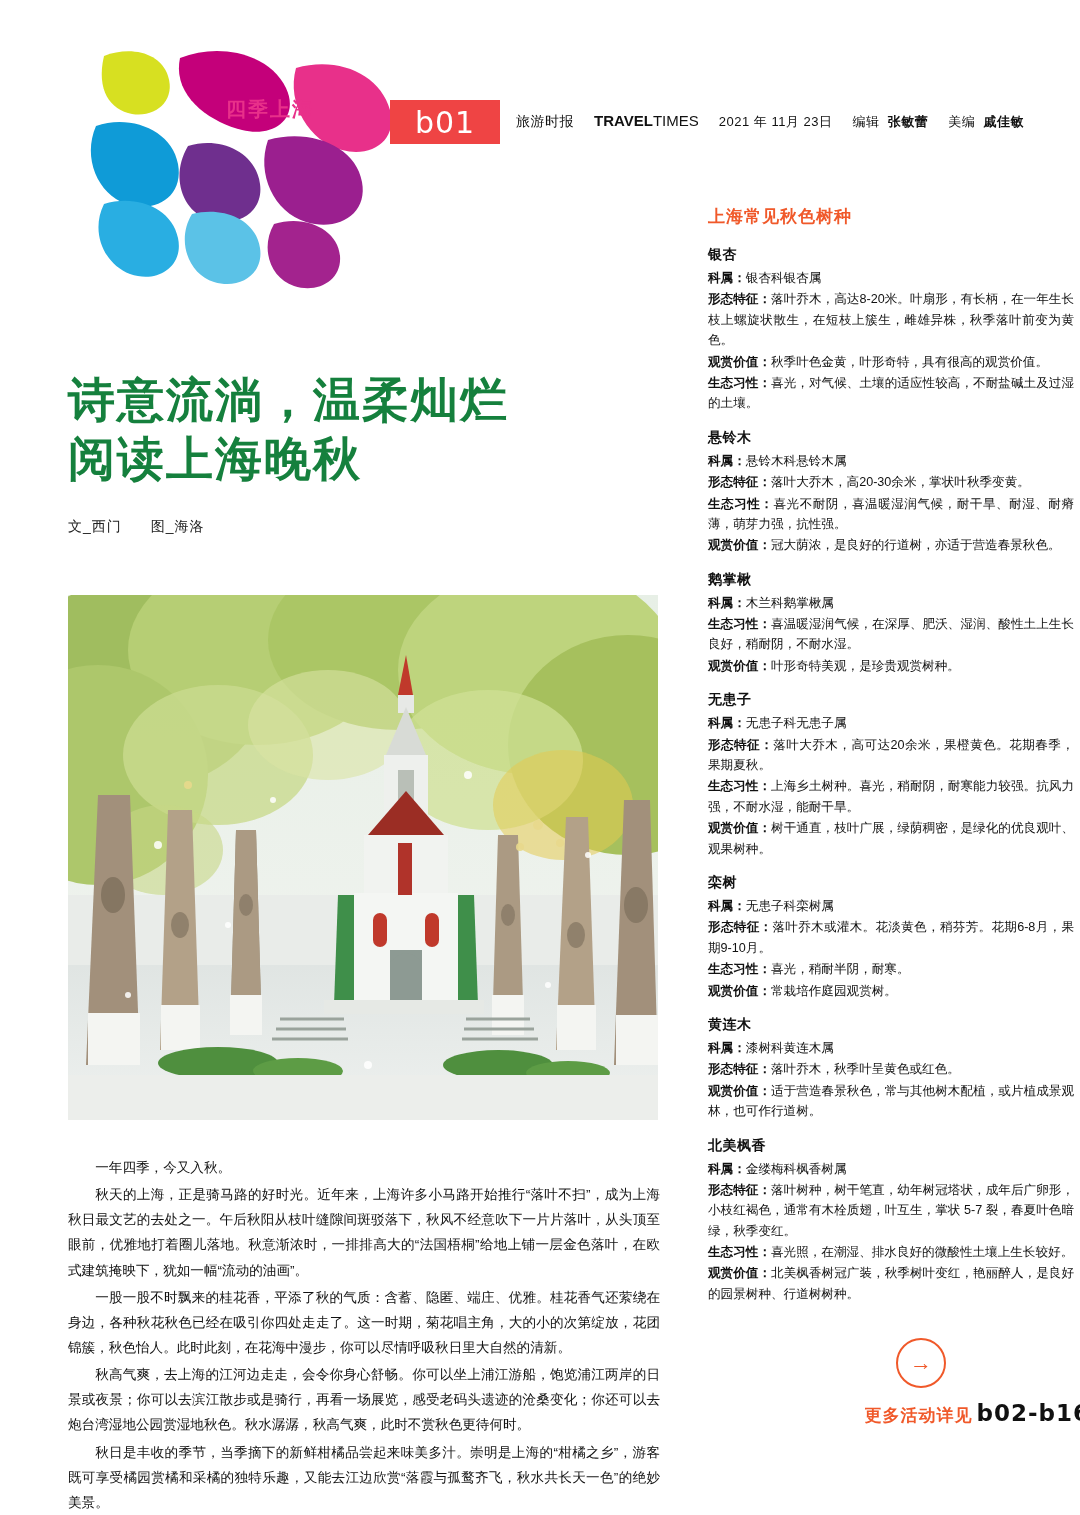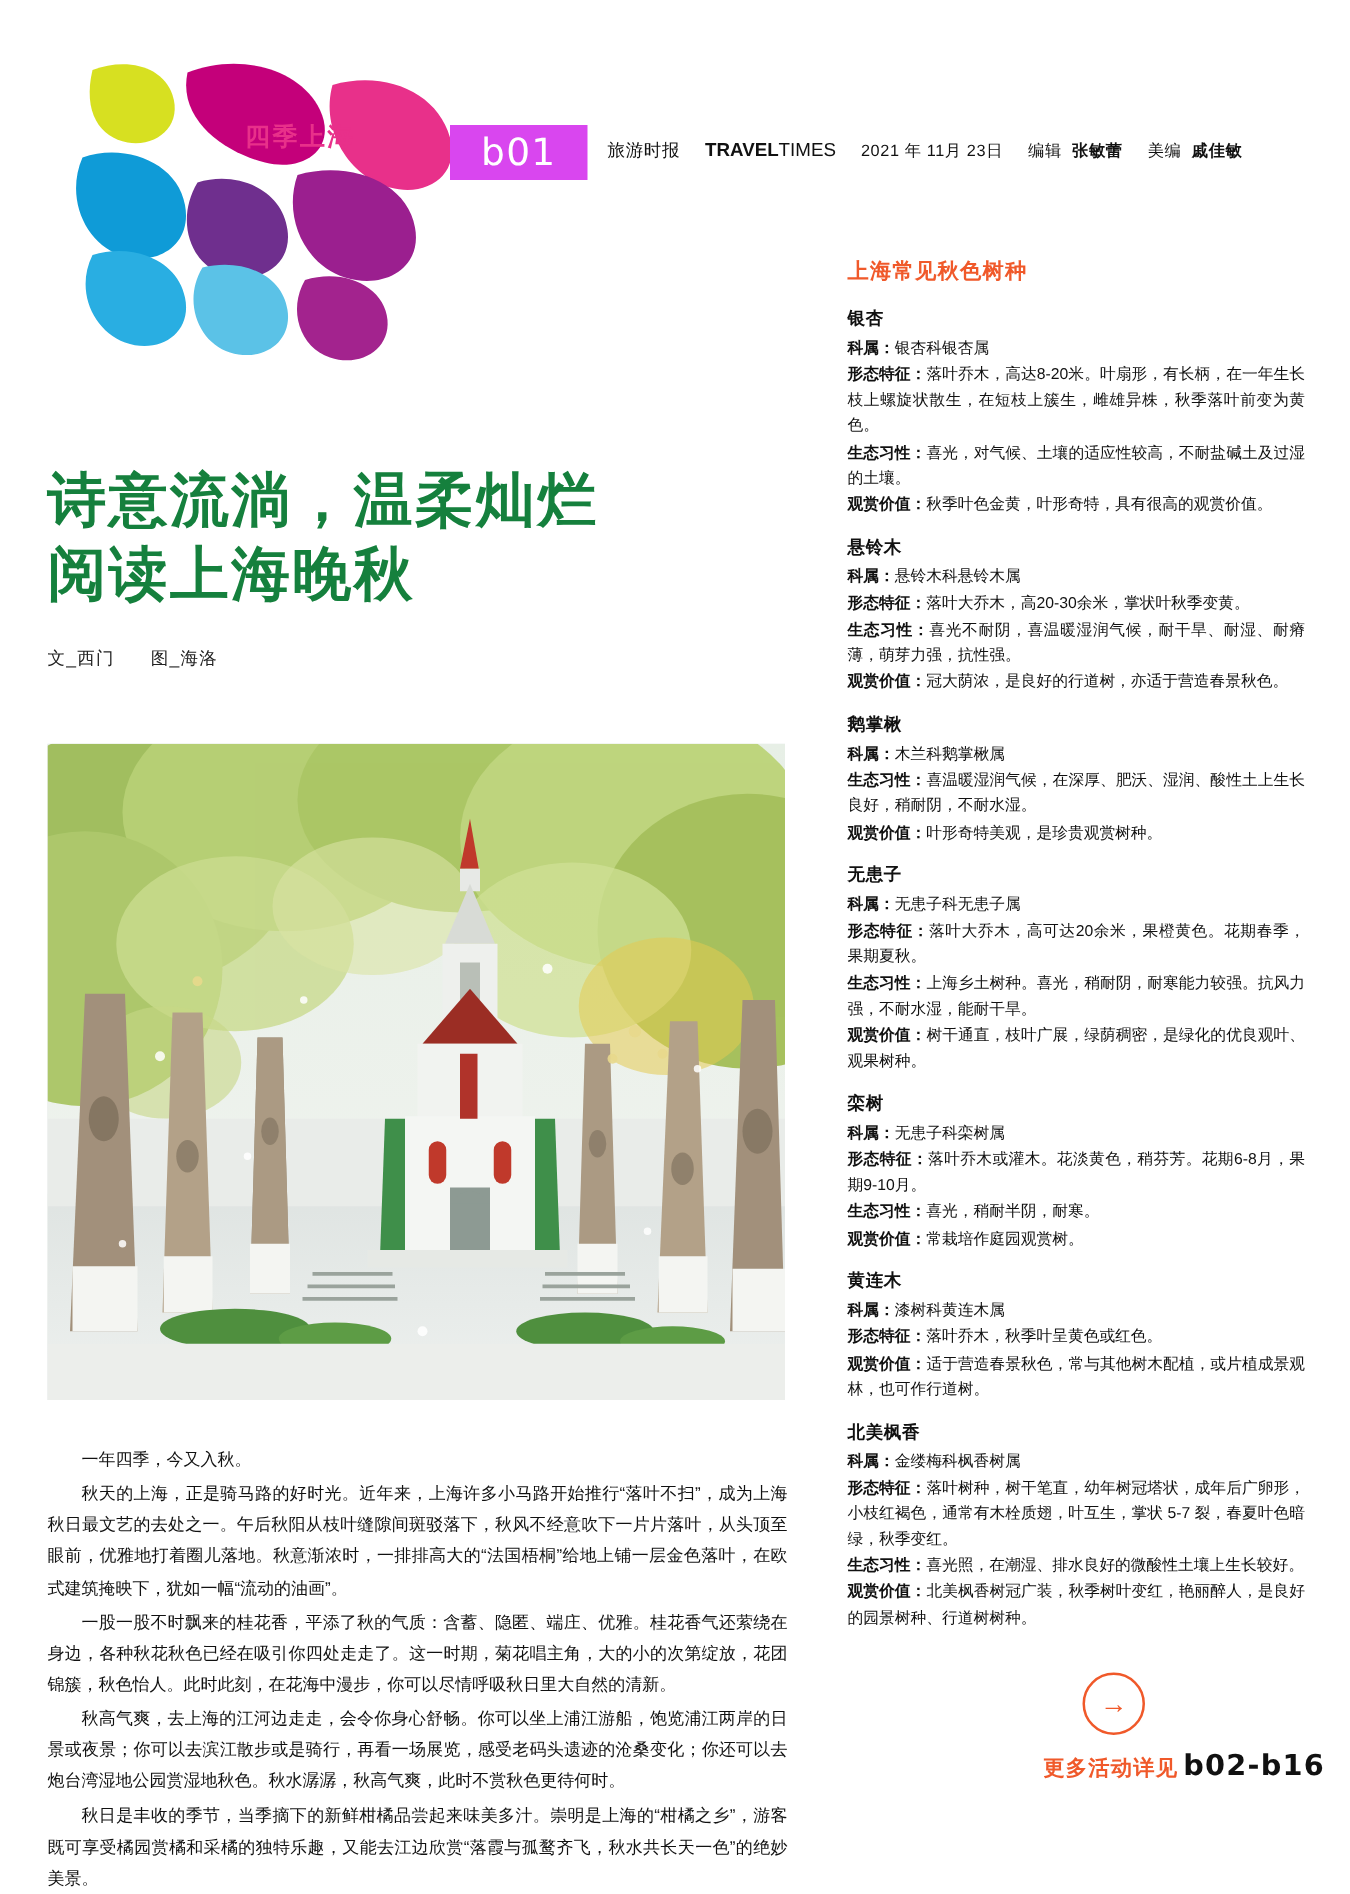--- a/index.html
+++ b/index.html
@@ -4,34 +4,34 @@
 <style>
   html,body{margin:0;padding:0;}
   body{
     width:1080px;height:1515px;
     background:#ffffff;
     font-family:"Liberation Sans","DejaVu Sans",sans-serif;
     color:#1a1a1a;
     position:relative;
     overflow:hidden;
   }
-  .page{position:relative;width:868px;height:1515px;}
+  .page{position:relative;width:868px;height:1515px;margin-left:30px;}
 
   
   .masthead{position:absolute;left:0;top:0;width:1080px;height:170px;}
   .logo-wrap{position:absolute;left:30px;top:18px;width:350px;height:290px;}
   .logo-wrap svg{display:block;}
 
   .masthead-title{
     position:absolute;left:196px;top:96px;
     font-size:20px;font-weight:bold;color:#e8308a;letter-spacing:2px;
   }
   .issue-badge{
     position:absolute;left:360px;top:100px;
-    width:110px;height:44px;background:#d946ef;color:#ffffff;
+    width:110px;height:44px;background:#ef4444;color:#ffffff;
     font-size:30px;letter-spacing:1px;
     display:flex;align-items:center;justify-content:center;
     font-family:"DejaVu Sans",sans-serif;
   }
   .masthead-meta{
     position:absolute;left:486px;top:112px;
     font-size:14px;color:#111;letter-spacing:.5px;
     display:flex;align-items:baseline;gap:20px;white-space:nowrap;
   }
   .masthead-meta .cn{font-size:14px;}
@@ -265,22 +265,22 @@
     <p>秋日是丰收的季节，当季摘下的新鲜柑橘品尝起来味美多汁。崇明是上海的“柑橘之乡”，游客既可享受橘园赏橘和采橘的独特乐趣，又能去江边欣赏“落霞与孤鹜齐飞，秋水共长天一色”的绝妙美景。</p>
   </div>
 
   <div class="right-col">
     <h2 class="rc-title">上海常见秋色树种</h2>
 
     <div class="species">
       <div class="sp-name">银杏</div>
       <div class="sp-row"><b>科属：</b><span>银杏科银杏属</span></div>
       <div class="sp-row"><b>形态特征：</b><span>落叶乔木，高达8-20米。叶扇形，有长柄，在一年生长枝上螺旋状散生，在短枝上簇生，雌雄异株，秋季落叶前变为黄色。</span></div>
+      <div class="sp-row"><b>观赏价值：</b><span>秋季叶色金黄，叶形奇特，具有很高的观赏价值。</span></div>
       <div class="sp-row"><b>生态习性：</b><span>喜光，对气候、土壤的适应性较高，不耐盐碱土及过湿的土壤。</span></div>
-      <div class="sp-row"><b>观赏价值：</b><span>秋季叶色金黄，叶形奇特，具有很高的观赏价值。</span></div>
     </div>
 
     <div class="species">
       <div class="sp-name">悬铃木</div>
       <div class="sp-row"><b>科属：</b><span>悬铃木科悬铃木属</span></div>
       <div class="sp-row"><b>形态特征：</b><span>落叶大乔木，高20-30余米，掌状叶秋季变黄。</span></div>
       <div class="sp-row"><b>生态习性：</b><span>喜光不耐阴，喜温暖湿润气候，耐干旱、耐湿、耐瘠薄，萌芽力强，抗性强。</span></div>
       <div class="sp-row"><b>观赏价值：</b><span>冠大荫浓，是良好的行道树，亦适于营造春景秋色。</span></div>
     </div>
 

